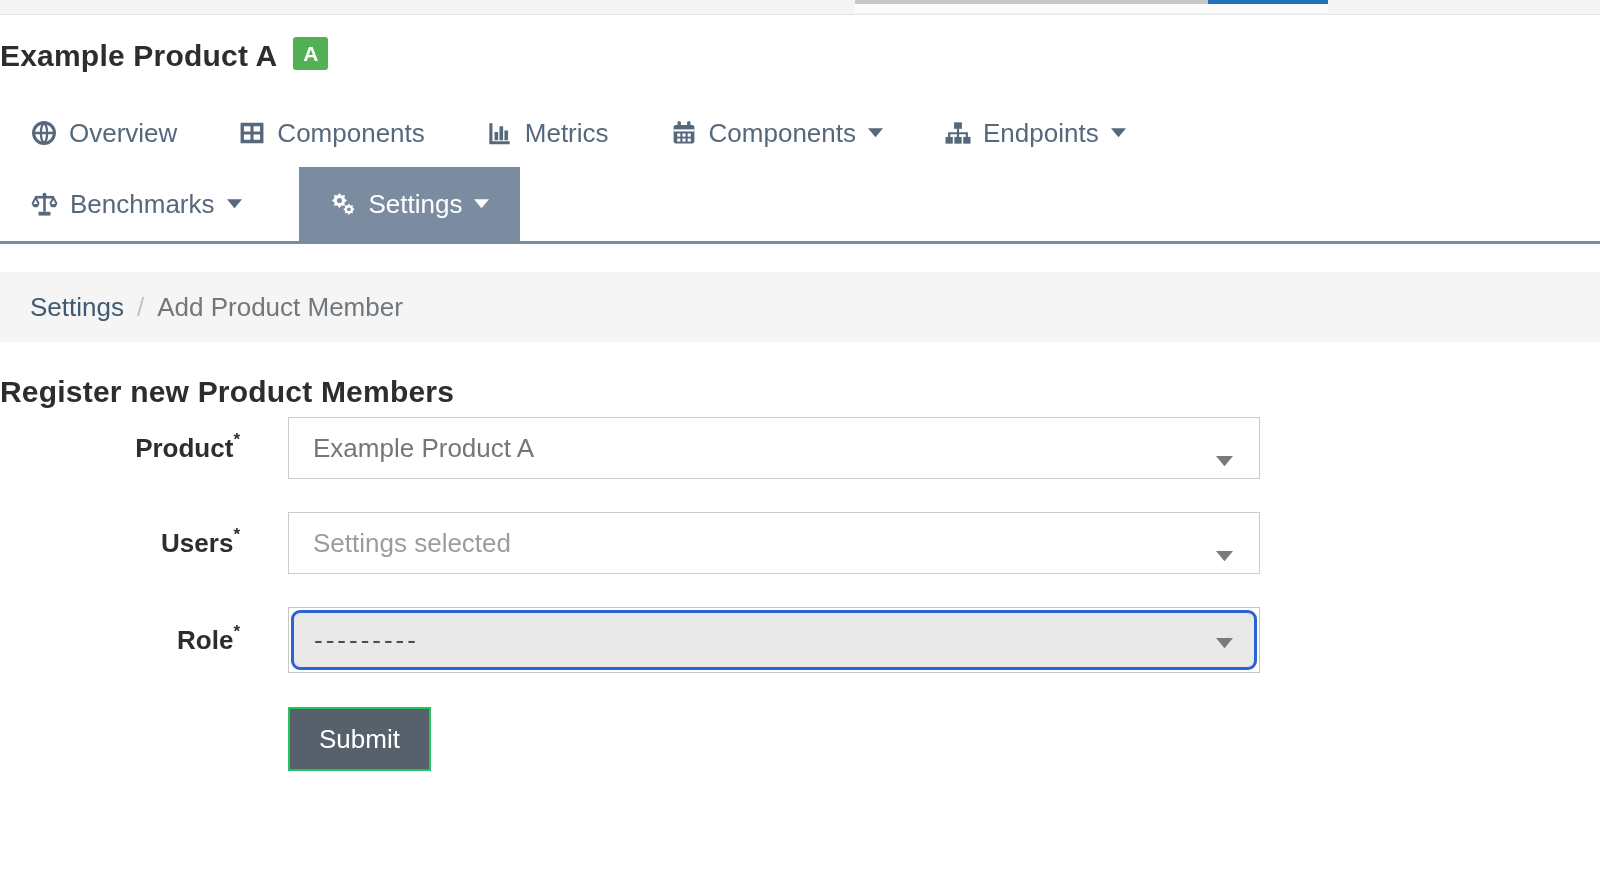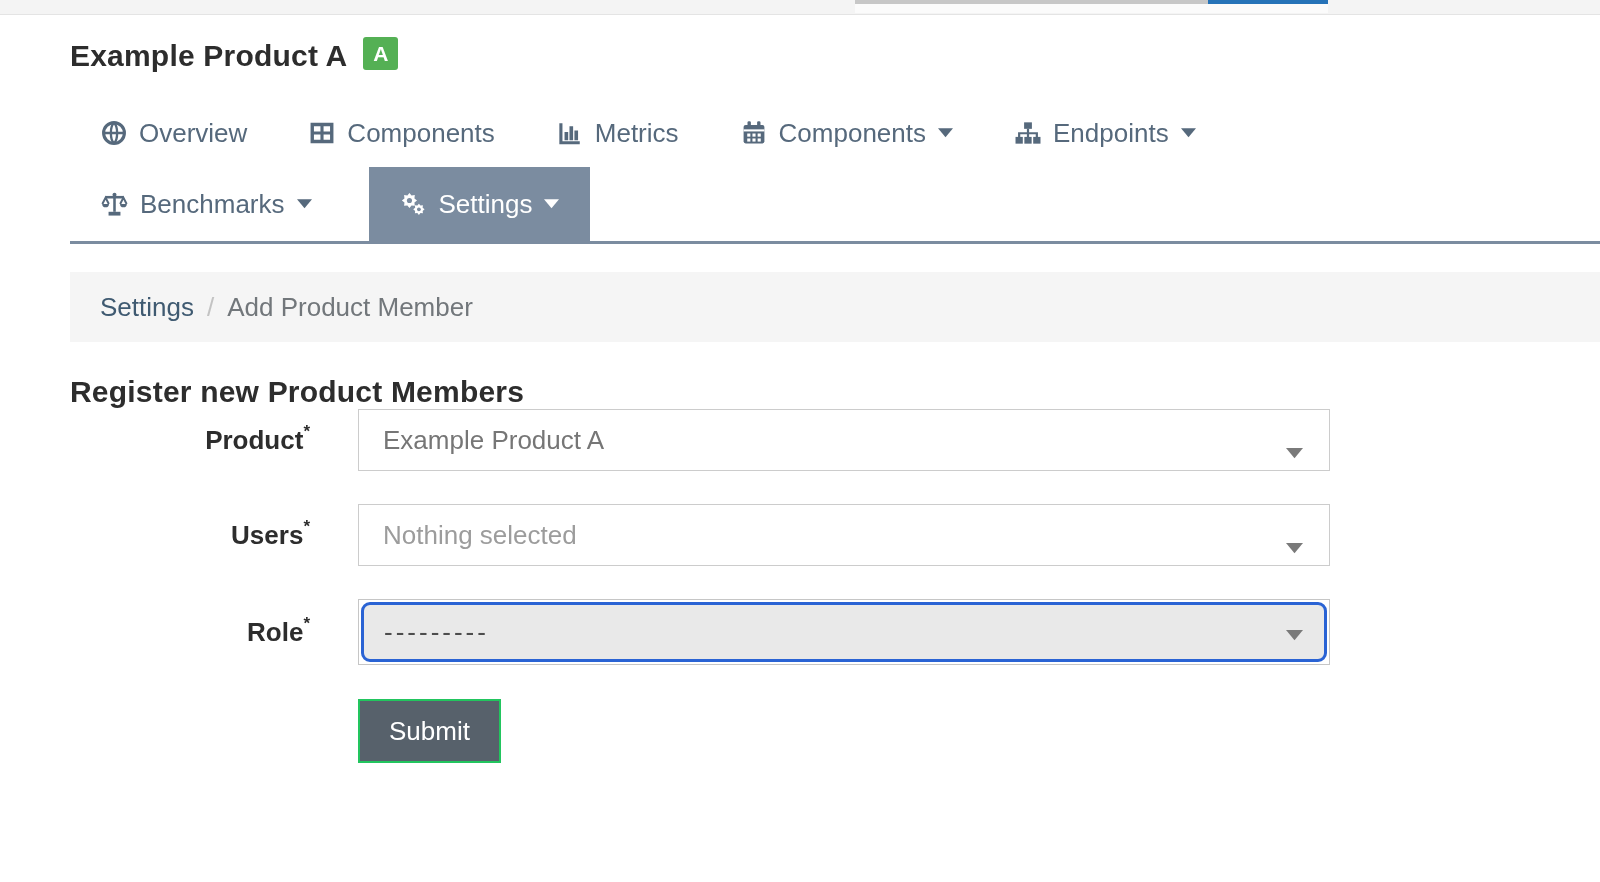--- a/index.html
+++ b/index.html
@@ -10,21 +10,21 @@
     color: #2f2f2f; overflow: hidden; position: relative;
   }
 
   
   .top-strip { position: relative; height: 15px; background: #f4f4f4; border-bottom: 1px solid #e4e4e4; }
   .search-remnant { position: absolute; left: 855px; top: 0; width: 353px; height: 13px;
     background: #fbfbfb; border-top: 4px solid #c7c7c7; }
   .searchbtn-remnant { position: absolute; left: 1208px; top: 0; width: 120px; height: 13px;
     background: #fbfbfb; border-top: 4px solid #2673b8; }
 
-  .content { padding-left: 70px; }
+  .content { }
 
   
   .title-row { margin-top: 22px; display: flex; align-items: flex-start; gap: 16px; height: 40px; }
   .page-title { font-size: 30px; font-weight: bold; color: #2d2d2d; line-height: 38px; margin: 0; letter-spacing: 0.2px; }
   .grade-badge { margin-top: 0px; background: #54b054; color: #fff; font-weight: bold; font-size: 21px;
     width: 35px; height: 33px; display: flex; align-items: center; justify-content: center; border-radius: 3px; }
 
   
   .tabs-nav { margin-top: 22px; border-bottom: 3px solid #7b8ca0; }
   .tab-row { display: flex; align-items: stretch; }
@@ -39,21 +39,21 @@
   
   .breadcrumb-bar { margin-top: 28px; height: 70px; background: #f5f5f5;
     display: flex; align-items: center; padding-left: 30px; font-size: 26px; }
   .crumb-link { color: #3f5a71; cursor: pointer; }
   .crumb-sep { color: #c3c3c3; padding: 0 13px; }
   .crumb-current { color: #72777b; }
 
   
   .form-heading { margin: 33px 0 0 0; font-size: 30px; font-weight: bold; color: #2d2d2d; letter-spacing: 0.2px; }
   .form-row { display: flex; align-items: center; margin-top: 33px; }
-  .form-row.first { margin-top: 0; }
+  .form-row.first { margin-top: 8px; }
   .field-label { width: 240px; text-align: right; font-weight: bold; font-size: 26px; color: #2d2d2d;
     margin-right: 48px; flex: none; }
   .field-label sup { font-size: 17px; position: relative; top: -2px; }
   .select-control { position: relative; width: 972px; height: 62px; background: #fff;
     border: 1px solid #cccccc; display: flex; align-items: center; padding-left: 24px;
     font-size: 26px; cursor: pointer; }
   .select-control .sel-value { color: #767676; }
   .select-control.placeholder .sel-value { color: #9c9c9c; }
   .sel-caret { position: absolute; right: 26px; top: 50%; margin-top: -5px; color: #7a7a7a; }
 
@@ -214,21 +214,21 @@
         <svg width="17" height="11" viewBox="0 0 14 9">
             <path d="M0 0h14L7 8.5z" fill="currentColor"></path>
           </svg>
       </span>
     </div>
   </div>
 
   <div class="form-row">
     <div class="field-label"><span>Users</span><sup>*</sup></div>
     <div class="select-control placeholder">
-      <span class="sel-value">Nothing selected</span>
+      <span class="sel-value">Settings selected</span>
       <span class="sel-caret">
         <svg width="17" height="11" viewBox="0 0 14 9">
             <path d="M0 0h14L7 8.5z" fill="currentColor"></path>
           </svg>
       </span>
     </div>
   </div>
 
   <div class="form-row">
     <div class="field-label"><span>Role</span><sup>*</sup></div>

